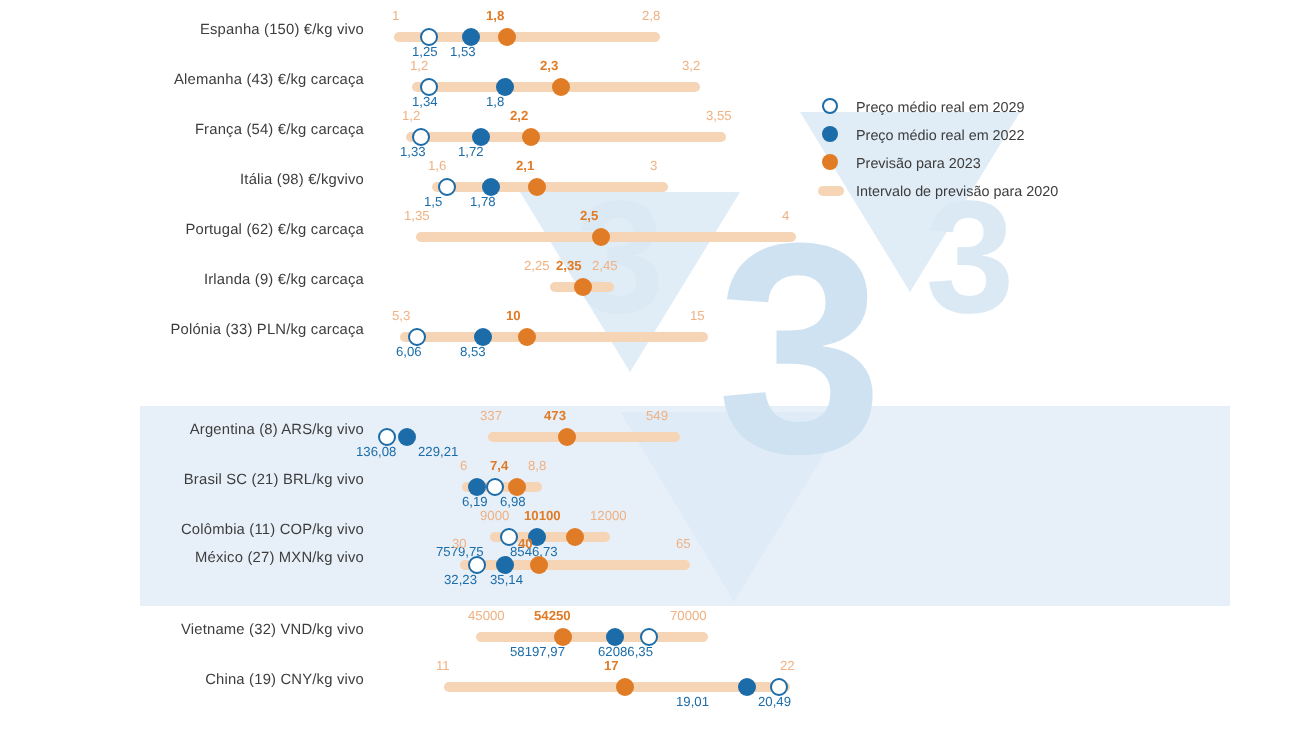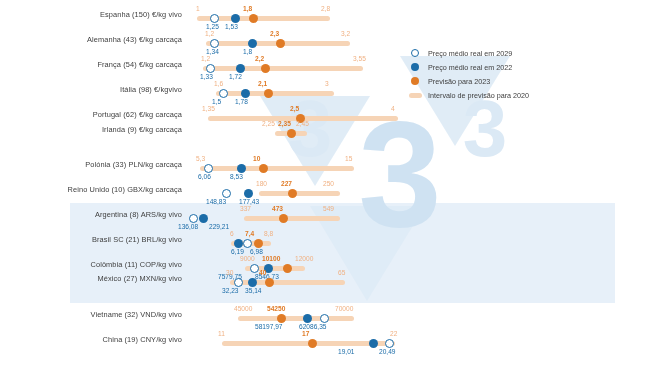--- a/index.html
+++ b/index.html
@@ -163,52 +163,40 @@
       <div class="dot orange" style="left: 264px;"></div>
     </div>
     <div class="row" style="top: 104px;">
       <div class="row-label">Portugal (62) €/kg carcaça</div>
       <div class="track" style="left: 208px; width: 190px;"></div>
       <div class="val top lightorange" style="left: 202px;">1,35</div>
       <div class="val top lightorange" style="left: 391px;">4</div>
       <div class="val top orange" style="left: 290px;">2,5</div>
       <div class="dot orange" style="left: 296px;"></div>
     </div>
-    <div class="row" style="top: 119px;">
+    <div class="row" style="top: 129px;">
       <div class="row-label">Irlanda (9) €/kg carcaça</div>
       <div class="track" style="left: 275px; width: 32px;"></div>
       <div class="val top lightorange" style="left: 262px;">2,25</div>
       <div class="val top lightorange" style="left: 296px;">2,45</div>
       <div class="val top orange" style="left: 278px;">2,35</div>
       <div class="dot orange" style="left: 287px;"></div>
     </div>
     <div class="row" style="top: 154px;">
       <div class="row-label">Polónia (33) PLN/kg carcaça</div>
       <div class="track" style="left: 200px; width: 154px;"></div>
       <div class="val top lightorange" style="left: 196px;">5,3</div>
       <div class="val top lightorange" style="left: 345px;">15</div>
       <div class="val top orange" style="left: 253px;">10</div>
       <div class="dot hollow" style="left: 204px;"></div>
       <div class="val bot hollow" style="left: 198px;">6,06</div>
       <div class="dot blue" style="left: 237px;"></div>
       <div class="val bot blue" style="left: 230px;">8,53</div>
       <div class="dot orange" style="left: 259px;"></div>
     </div>
-    <div class="row" style="top: 179px;">
-      <div class="row-label">Reino Unido (10) GBX/kg carcaça</div>
-      <div class="track" style="left: 259px; width: 81px;"></div>
-      <div class="val top lightorange" style="left: 256px;">180</div>
-      <div class="val top lightorange" style="left: 323px;">250</div>
-      <div class="val top orange" style="left: 281px;">227</div>
-      <div class="dot hollow" style="left: 222px;"></div>
-      <div class="val bot hollow" style="left: 206px;">148,83</div>
-      <div class="dot blue" style="left: 244px;"></div>
-      <div class="val bot blue" style="left: 239px;">177,43</div>
-      <div class="dot orange" style="left: 288px;"></div>
-    </div>
     <div class="row" style="top: 204px;">
       <div class="row-label">Argentina (8) ARS/kg vivo</div>
       <div class="track" style="left: 244px; width: 96px;"></div>
       <div class="val top lightorange" style="left: 240px;">337</div>
       <div class="val top lightorange" style="left: 323px;">549</div>
       <div class="val top orange" style="left: 272px;">473</div>
       <div class="dot hollow" style="left: 189px;"></div>
       <div class="val bot hollow" style="left: 178px;">136,08</div>
       <div class="dot blue" style="left: 199px;"></div>
       <div class="val bot blue" style="left: 209px;">229,21</div>

